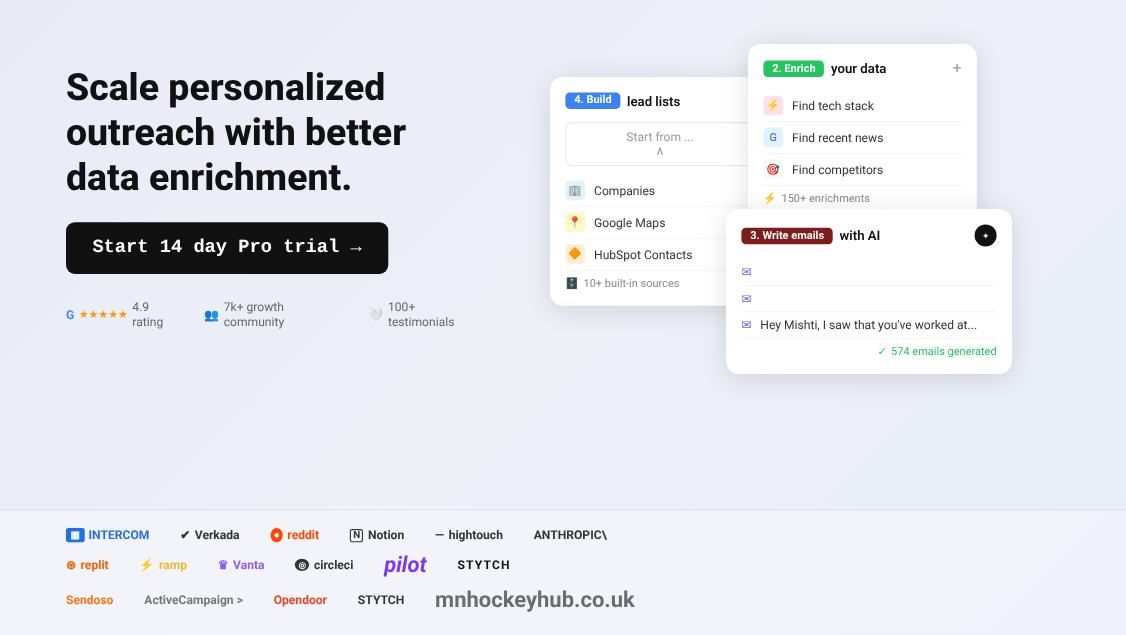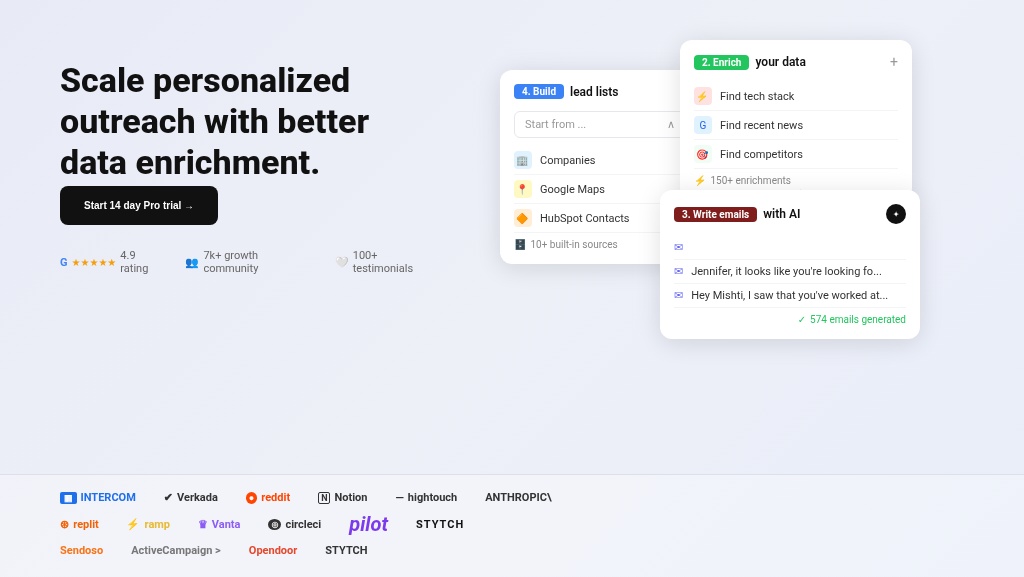--- a/index.html
+++ b/index.html
@@ -30,44 +30,45 @@
     .left-content {
       flex: 0 0 380px;
       padding-top: 20px;
     }
 
     .hero-headline {
       font-size: 34px;
       font-weight: 800;
       color: #111;
       line-height: 1.2;
-      margin-bottom: 4px;
+      margin-bottom: 20px;
     }
 
     .hero-subtext {
       font-size: 13px;
       color: #555;
       line-height: 1.6;
       max-width: 300px;
       margin-bottom: 28px;
     }
 
     .cta-button {
       background: #111;
       color: #fff;
       border: none;
       padding: 14px 24px;
       border-radius: 8px;
-      font-size: 10px;
+      font-size: 17px;
       font-weight: 600;
       cursor: pointer;
       display: inline-flex;
       align-items: center;
       gap: 8px;
       margin-bottom: 24px;
+      font-family: Liberation Mono, monospace;
     }
 
     .social-proof {
       display: flex;
       align-items: center;
       gap: 20px;
       font-size: 11px;
       color: #666;
     }
 
@@ -99,21 +100,21 @@
     }
 
     .card-build {
       width: 200px;
       top: 30px;
       left: 60px;
       padding: 14px;
     }
 
     .card-enrich {
-      width: 232px;
+      width: 208px;
       top: 0px;
       left: 240px;
       padding: 14px;
     }
 
     .card-write {
       width: 260px;
       top: 150px;
       left: 220px;
       padding: 14px;
@@ -154,20 +155,21 @@
     .card-select {
       border: 1px solid #e5e7eb;
       border-radius: 6px;
       padding: 6px 10px;
       font-size: 11px;
       color: #999;
       display: flex;
       justify-content: space-between;
       align-items: center;
       margin-bottom: 8px;
+      flex-direction: column;
     }
 
     .card-item {
       display: flex;
       align-items: center;
       gap: 8px;
       padding: 5px 0;
       font-size: 11px;
       color: #333;
       border-bottom: 1px solid #f3f4f6;
@@ -410,21 +412,20 @@
         <div class="card-header">
           <span class="card-badge badge-purple">3. Write emails</span>
           <span class="card-title-text">with AI</span>
           <div class="ai-icon">✦</div>
         </div>
         <div class="email-item">
           <span style="color:#6366f1;">✉</span>
         </div>
         <div class="email-item">
           <span style="color:#6366f1;">✉</span>
-          <span>Jennifer, it looks like you're looking fo...</span>
         </div>
         <div class="email-item">
           <span style="color:#6366f1;">✉</span>
           <span>Hey Mishti, I saw that you've worked at...</span>
         </div>
         <div class="email-count">
           <span>✓</span>
           <span>574 emails generated</span>
         </div>
       </div>
@@ -469,16 +470,17 @@
           circleci
         </span>
         <span class="logo-item pilot">pilot</span>
         <span class="logo-item stytch">STYTCH</span>
       </div>
       <div class="logo-row">
         <span class="logo-item sendoso">Sendoso</span>
         <span class="logo-item activecampaign">ActiveCampaign &gt;</span>
         <span class="logo-item opendoor">Opendoor</span>
         <span class="logo-item sigma">STYTCH</span>
+        <span class="watermark">mnhockeyhub.co.uk</span>
       </div>
     </div>
   </div>
 </div>
 
 </body></html>

